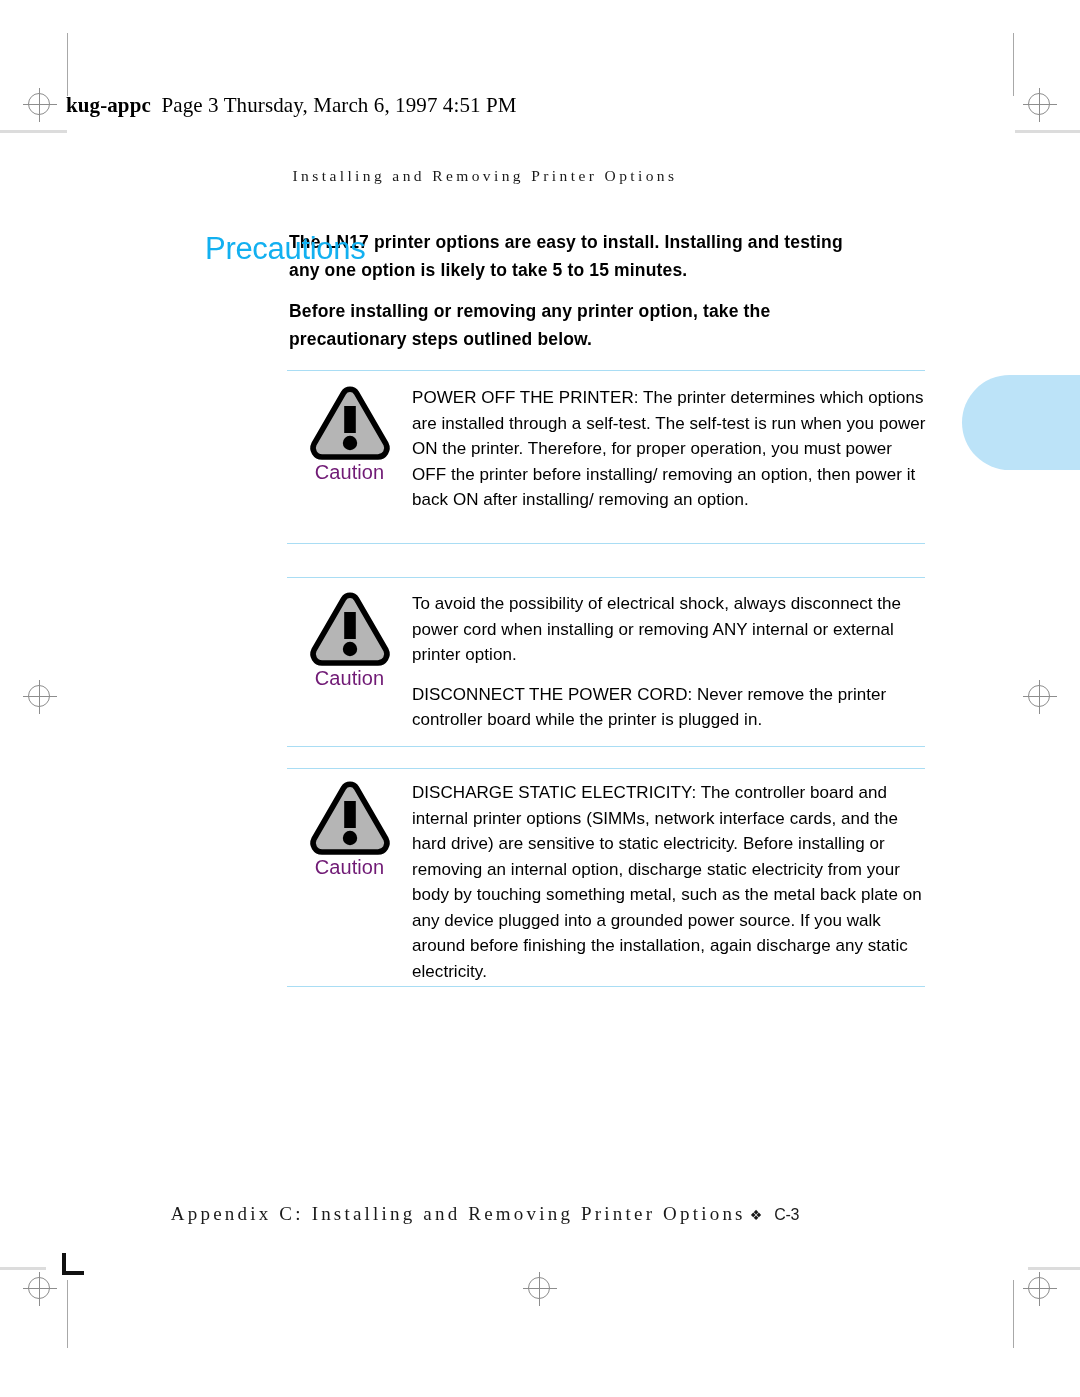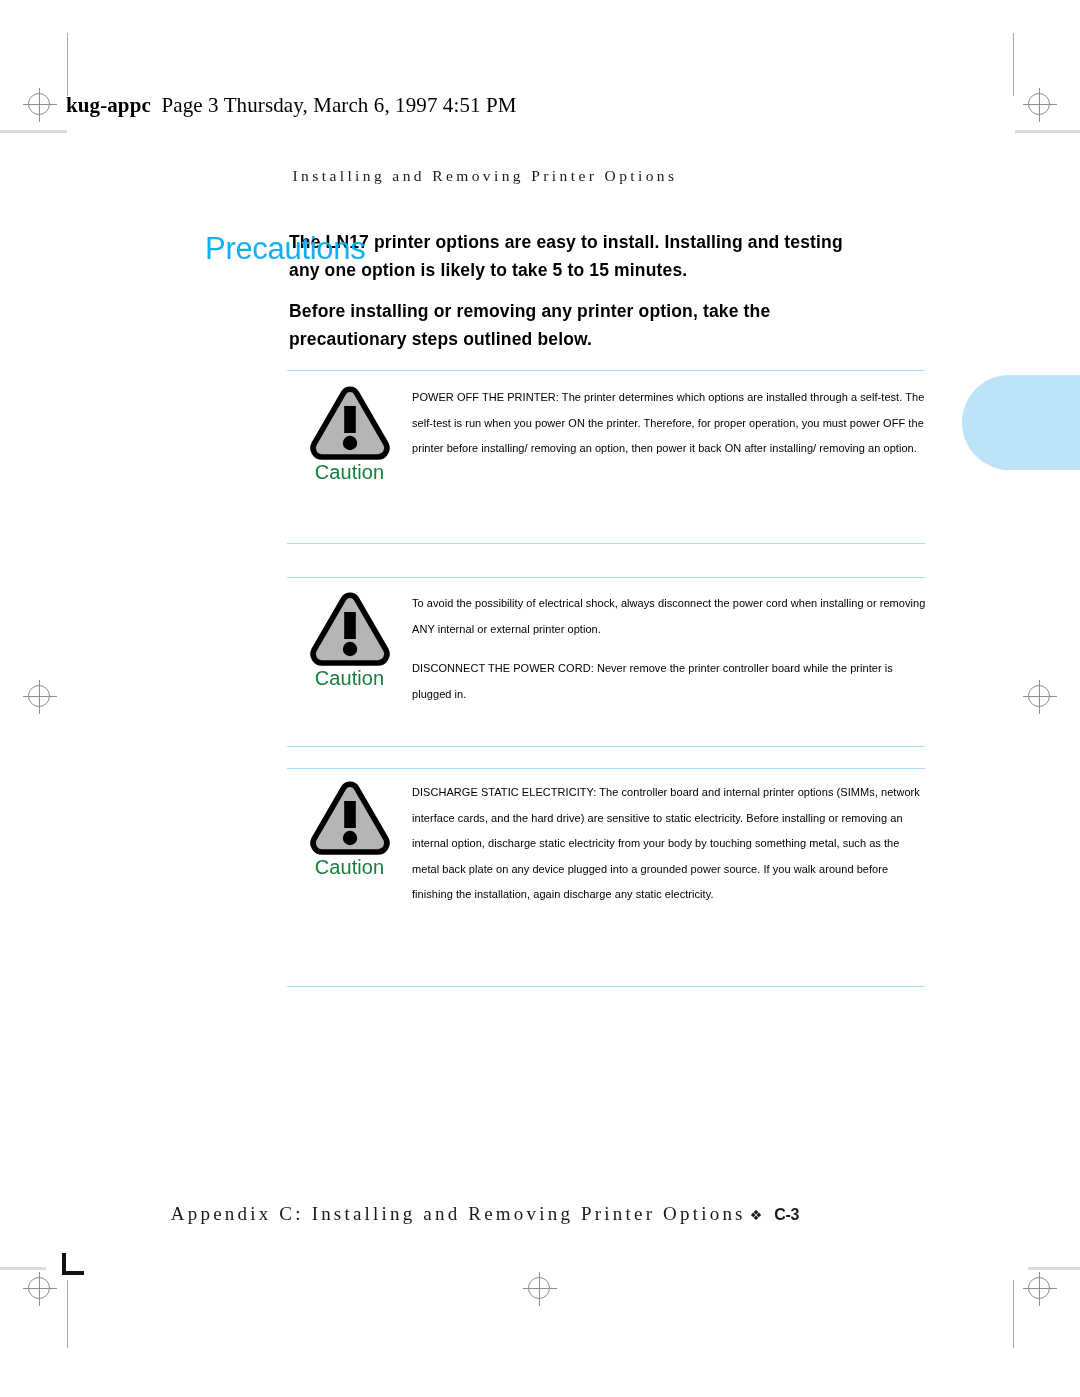--- a/index.html
+++ b/index.html
@@ -151,30 +151,30 @@
     width: 125px;
     flex: 0 0 125px;
     text-align: center;
     padding-top: 3px;
   }
   .tri-icon { display: block; margin: 0 auto; }
   .caution-word {
     display: block;
     margin-top: 1px;
     font-size: 20px;
-    color: #15803d;
+    color: #701a75;
     letter-spacing: 0.1px;
   }
   .caution-body {
     flex: 1 1 auto;
     padding-top: 2px;
   }
   .caution-body p {
     margin: 0 0 14px 0;
-    font-size: 11px;
+    font-size: 17px;
     line-height: 25.5px;
     color: #000;
     letter-spacing: 0.05px;
   }
   .caution-body p:last-child { margin-bottom: 0; }
 
   
   .page-footer {
     position: absolute;
     left: 0;
@@ -190,21 +190,21 @@
     letter-spacing: 3.2px;
   }
   .page-footer .fdia {
     font-family: "Liberation Serif", serif;
     font-size: 14px;
     padding: 0 12px 0 4px;
   }
   .page-footer .fpage {
     font-family: "Liberation Sans", sans-serif;
     font-size: 16px;
-    font-weight: bold;
+    font-weight: normal;
     letter-spacing: -0.3px;
   }
 </style>
 </head>
 <body>
 
 <div class="crop-line" style="left:67px;top:33px;width:1px;height:63px;"></div>
 <div class="crop-line thick" style="left:0px;top:130px;width:67px;height:3px;"></div>
 <div class="reg-mark" style="left:23px;top:88px;">
   <div class="circ"></div>

